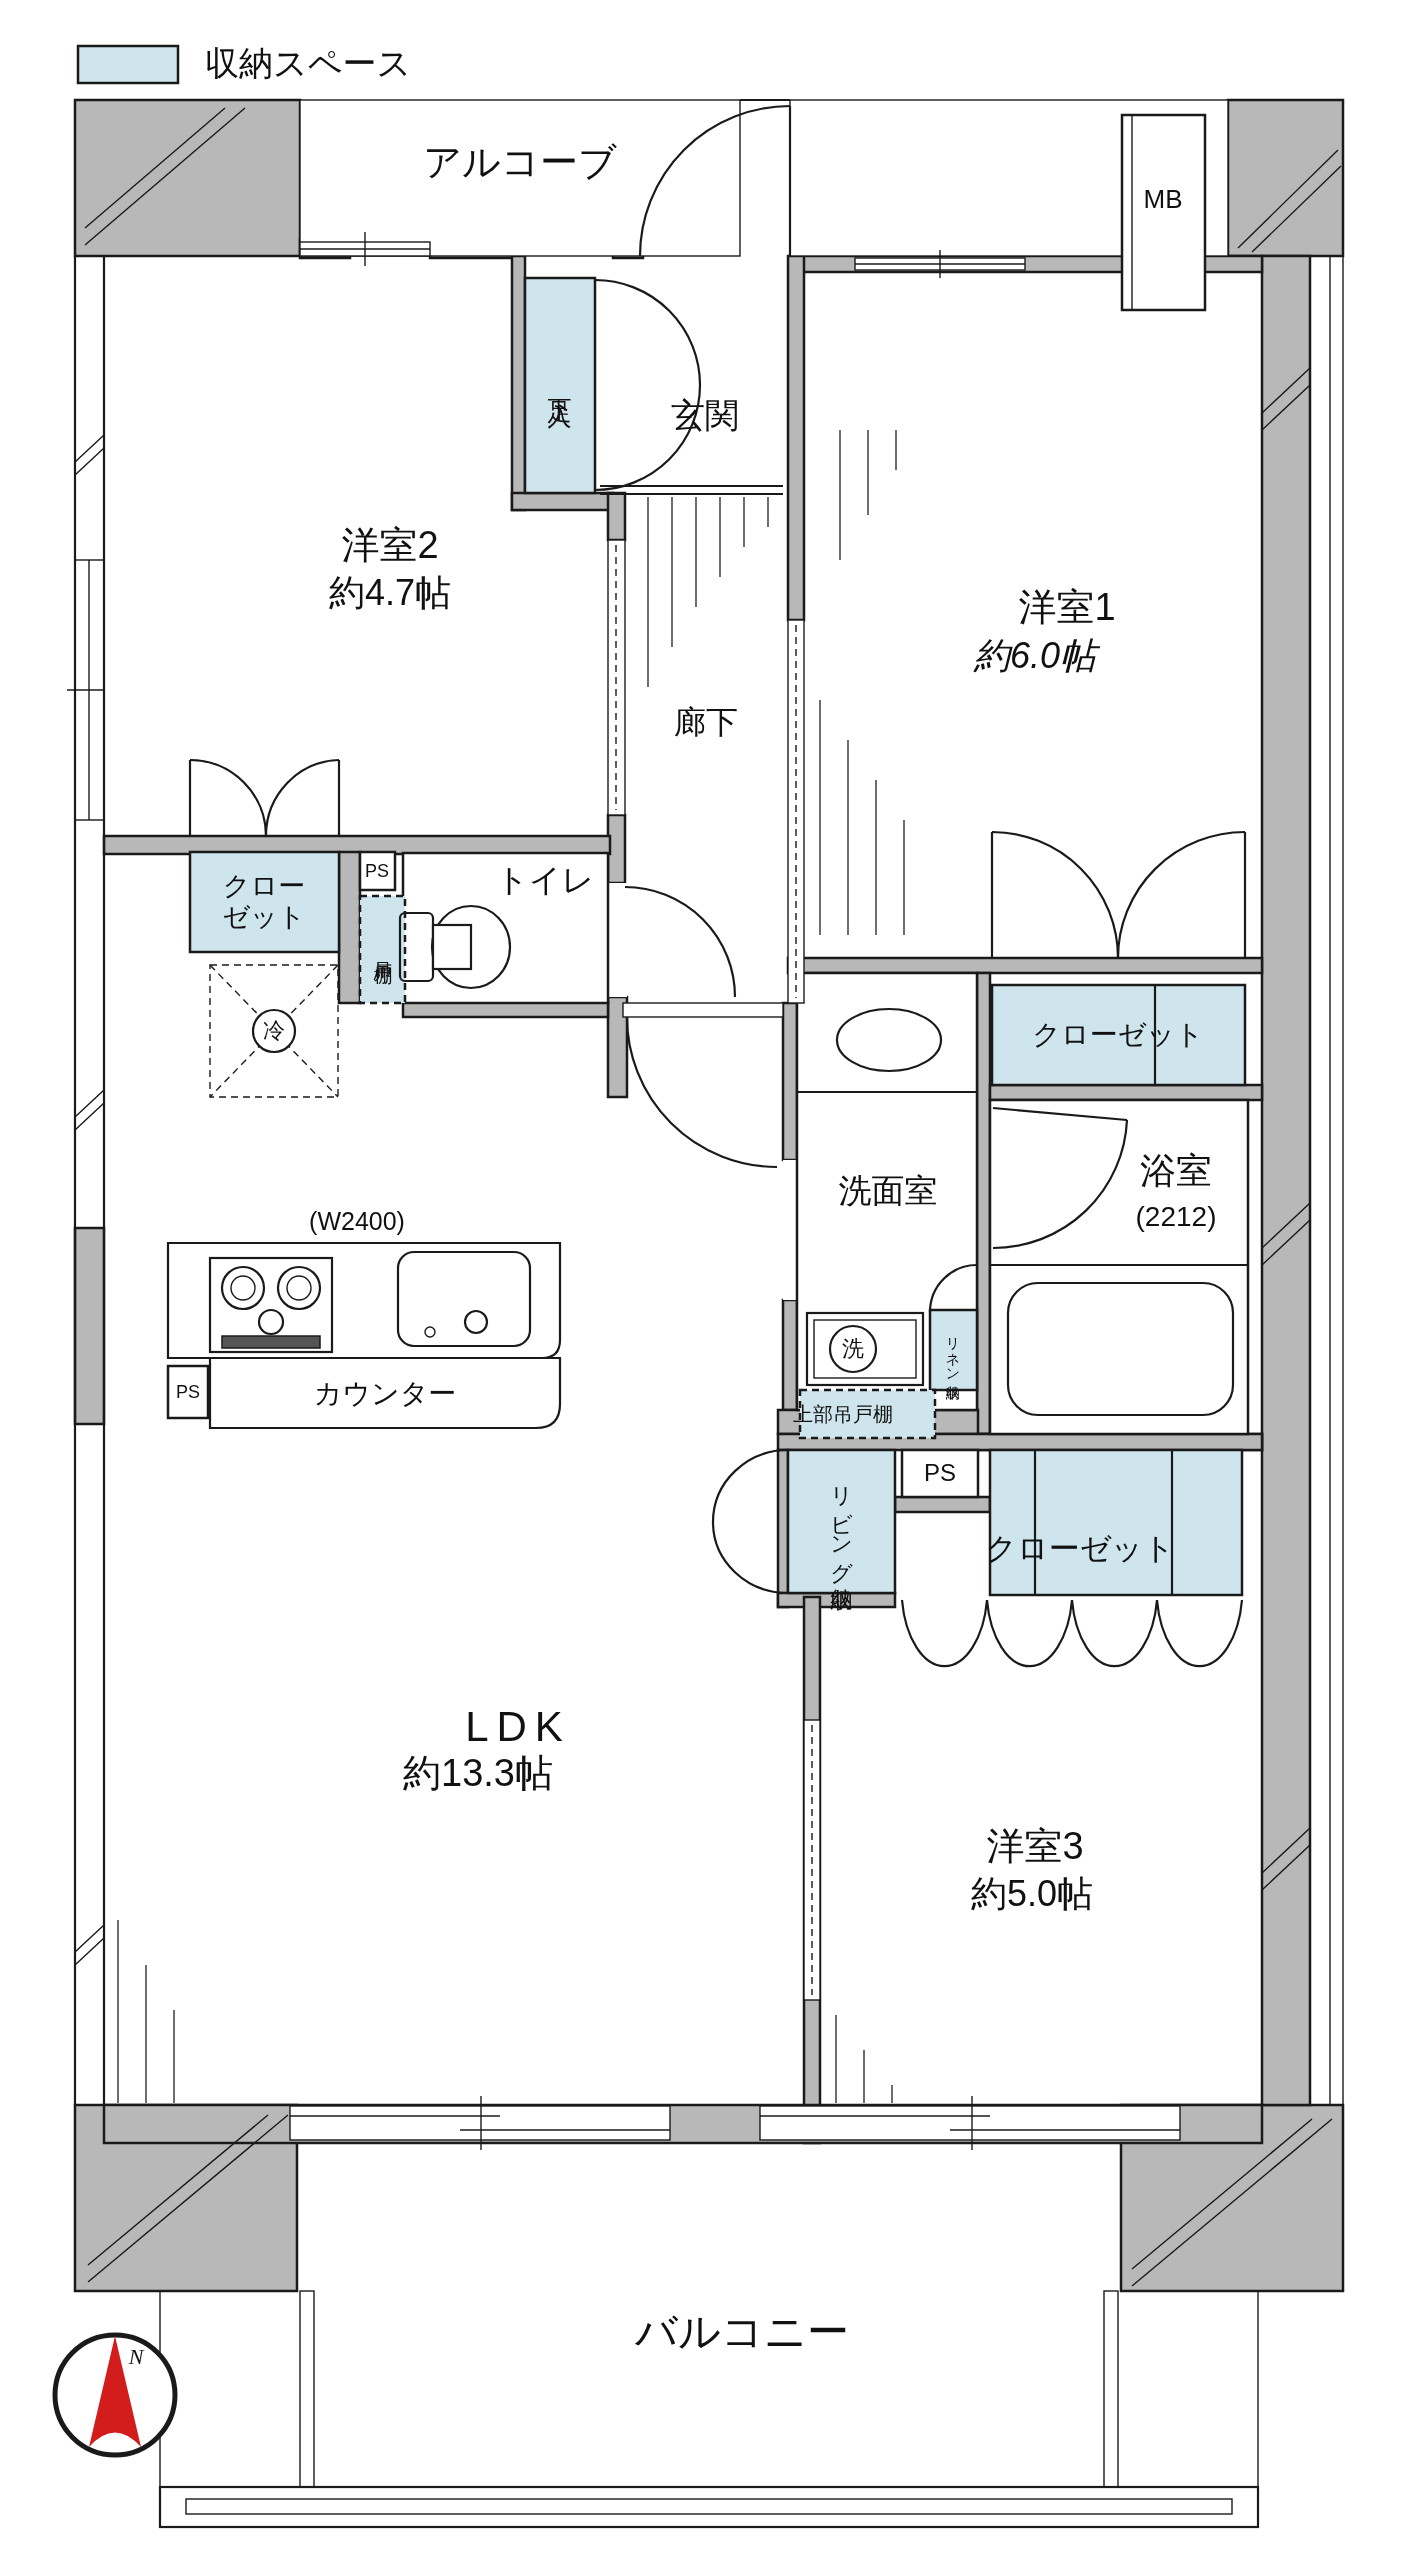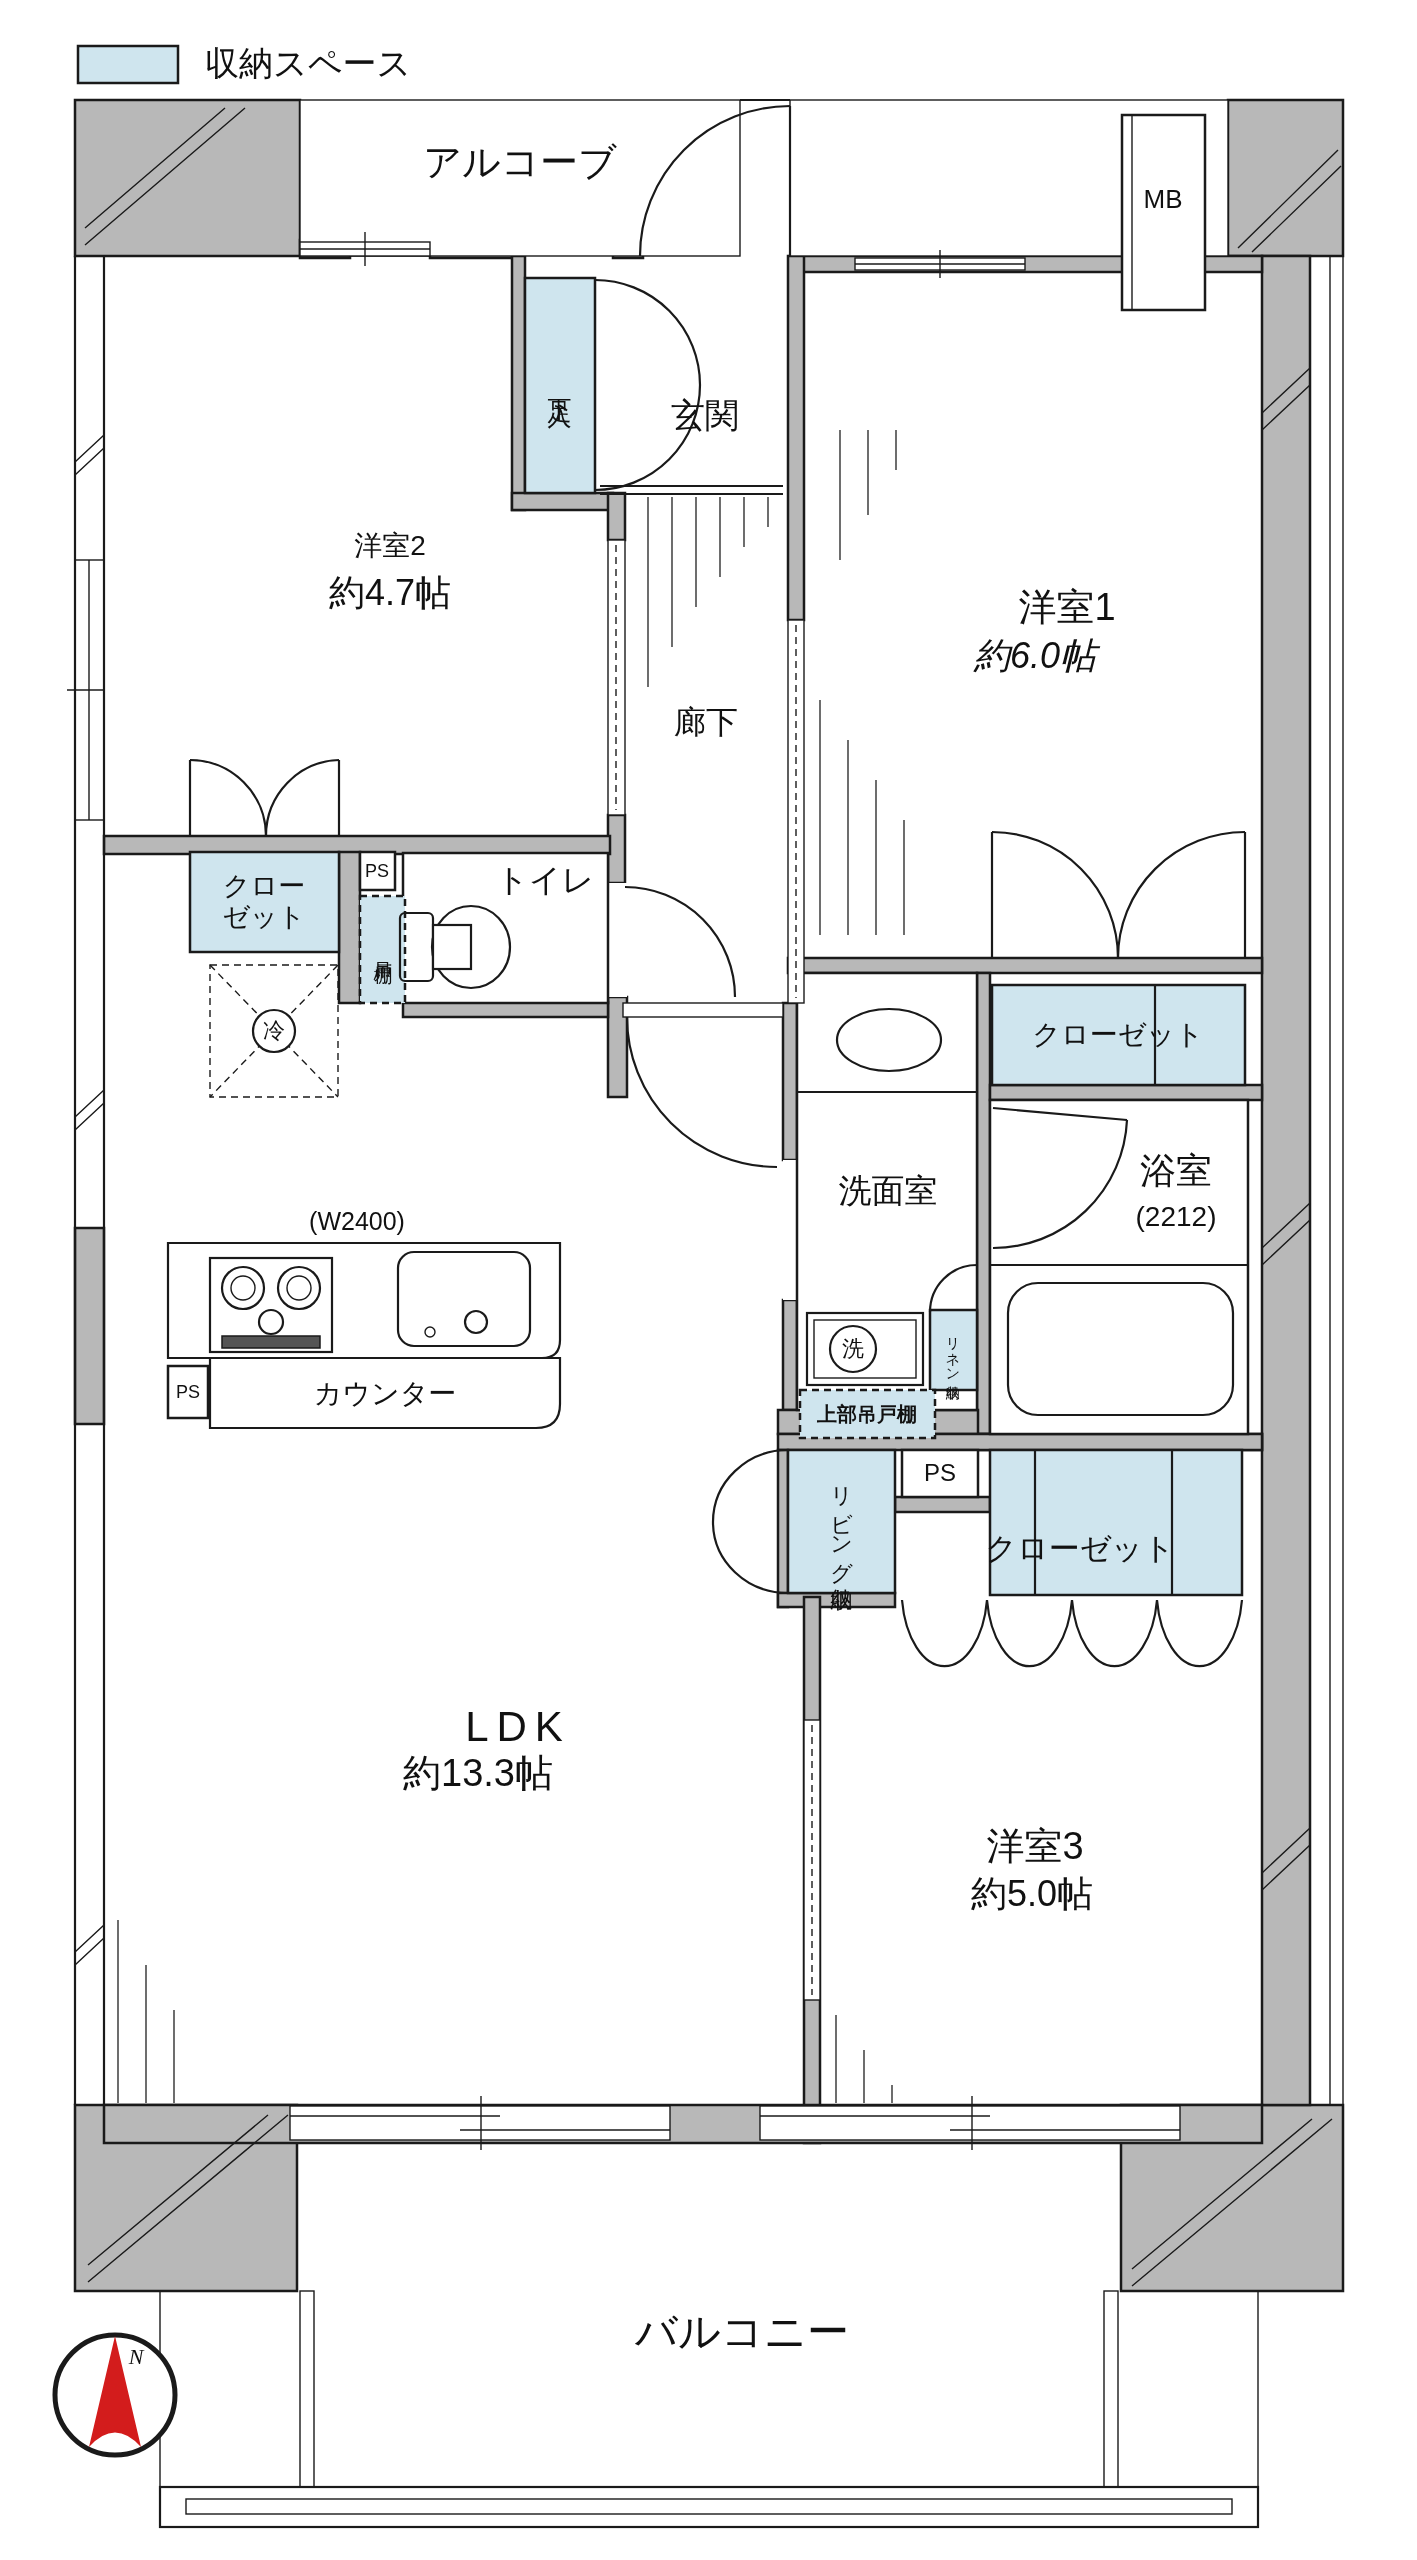--- a/index.html
+++ b/index.html
@@ -222,21 +222,21 @@
   <rect class="thin" fill="none" x="1330" y="256" width="13" height="1849"></rect>
 </svg>
 
 <div class="lbl" style="left:205px;top:64px;transform:translate(0,-50%);font-size:34px;">収納スペース</div>
 
 <div class="lbl" style="left:520px;top:163px;font-size:38px;">アルコーブ</div>
 <div class="lbl" style="left:1163px;top:200px;font-size:26px;">MB</div>
 <div class="lbl" style="left:705px;top:416px;font-size:34px;">玄関</div>
 <div class="lbl vert" style="left:560px;top:383px;font-size:24px;">下足入</div>
 
-<div class="lbl" style="left:390px;top:546px;font-size:28px;text-align:right;">洋室2</div>
+<div class="lbl" style="left:390px;top:546px;font-size:38px;text-align:right;">洋室2</div>
 <div class="lbl" style="left:390px;top:593px;font-size:36px;">約4.7帖</div>
 <div class="lbl" style="left:1067px;top:608px;font-size:38px;">洋室1</div>
 <div class="lbl" style="left:1035px;top:656px;font-size:36px;font-style:italic;">約6.0帖</div>
 <div class="lbl" style="left:706px;top:722px;font-size:32px;">廊下</div>
 
 <div class="lbl wrap" style="left:264px;top:902px;font-size:27px;width:96px;">クローゼット</div>
 <div class="lbl" style="left:377px;top:871px;font-size:18px;">PS</div>
 <div class="lbl vert" style="left:383px;top:950px;font-size:19px;">吊戸棚</div>
 <div class="lbl" style="left:545px;top:880px;font-size:32px;">トイレ</div>
 <div class="lbl" style="left:274px;top:1031px;font-size:22px;">冷</div>
@@ -244,21 +244,21 @@
 
 <div class="lbl" style="left:888px;top:1192px;font-size:33px;font-family:Liberation Serif, serif;">洗面室</div>
 <div class="lbl" style="left:1176px;top:1171px;font-size:36px;">浴室</div>
 <div class="lbl" style="left:1176px;top:1217px;font-size:28px;">(2212)</div>
 
 <div class="lbl" style="left:357px;top:1221px;font-size:25px;">(W2400)</div>
 <div class="lbl" style="left:385px;top:1394px;font-size:28px;">カウンター</div>
 <div class="lbl" style="left:188px;top:1392px;font-size:18px;">PS</div>
 <div class="lbl" style="left:853px;top:1349px;font-size:22px;">洗</div>
 <div class="lbl vert" style="left:953px;top:1351px;font-size:14px;height:48px;letter-spacing:0;">リネン収納</div>
-<div class="lbl" style="left:867px;top:1414px;font-size:20px;font-weight:bold;">上部吊戸棚</div>
+<div class="lbl" style="left:843px;top:1414px;font-size:20px;">上部吊戸棚</div>
 
 <div class="lbl vert" style="left:842px;top:1521px;font-size:22px;height:104px;letter-spacing:0;">リビング収納</div>
 <div class="lbl" style="left:940px;top:1473px;font-size:24px;">PS</div>
 <div class="lbl" style="left:1080px;top:1549px;font-size:31px;">クローゼット</div>
 
 <div class="lbl" style="left:490px;top:1727px;font-size:42px;letter-spacing:8px;margin-left:28px;">LDK</div>
 <div class="lbl" style="left:478px;top:1774px;font-size:38px;">約13.3帖</div>
 <div class="lbl" style="left:1035px;top:1847px;font-size:38px;">洋室3</div>
 <div class="lbl" style="left:1032px;top:1894px;font-size:36px;">約5.0帖</div>
 

